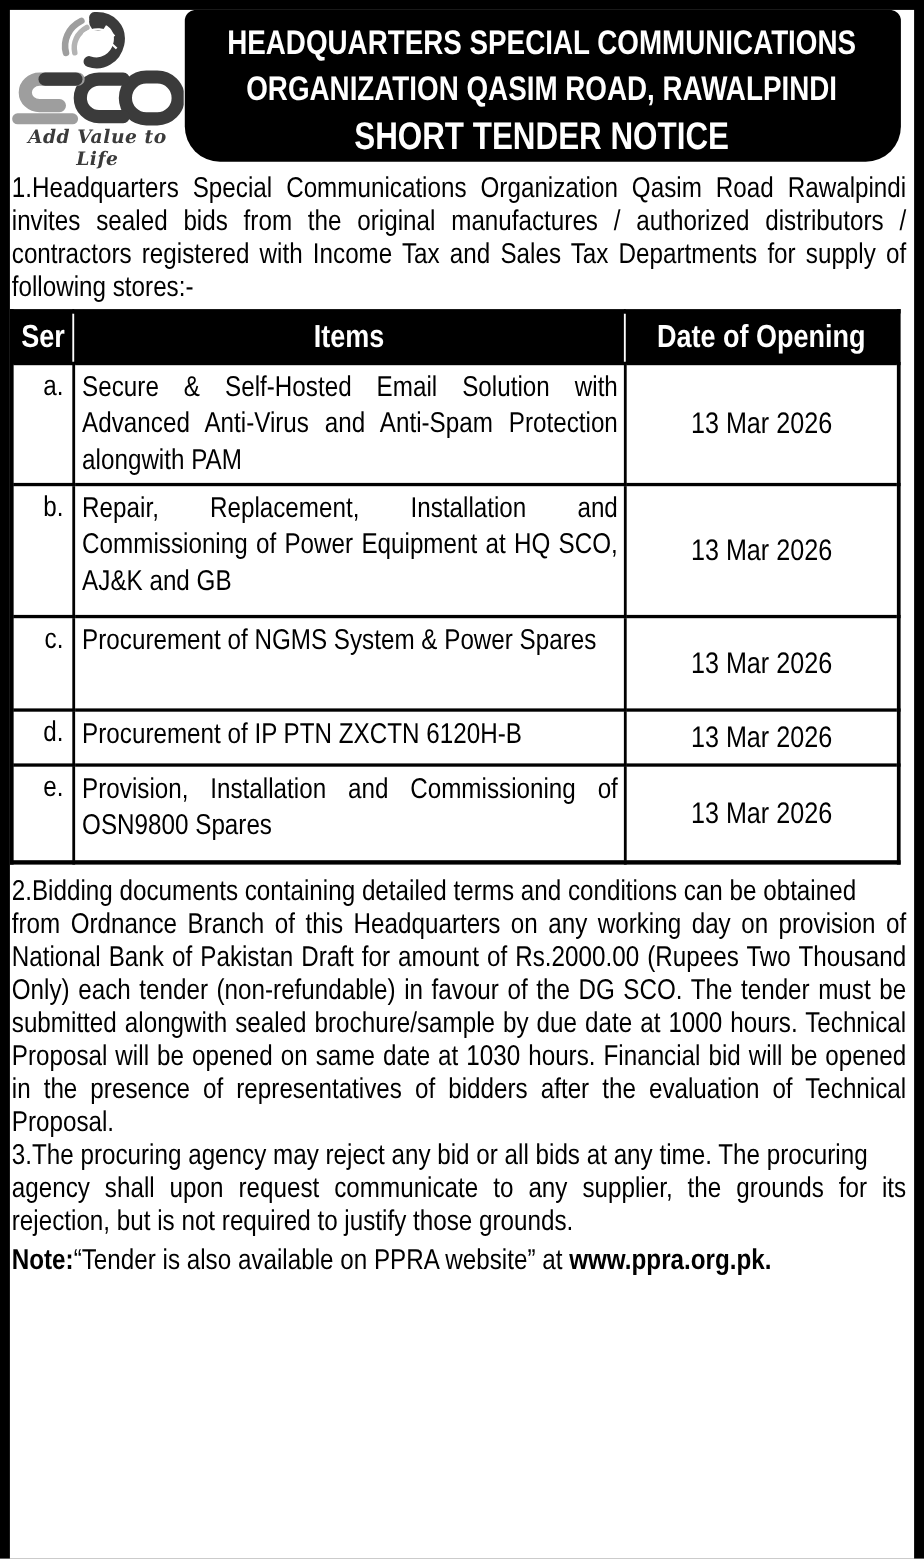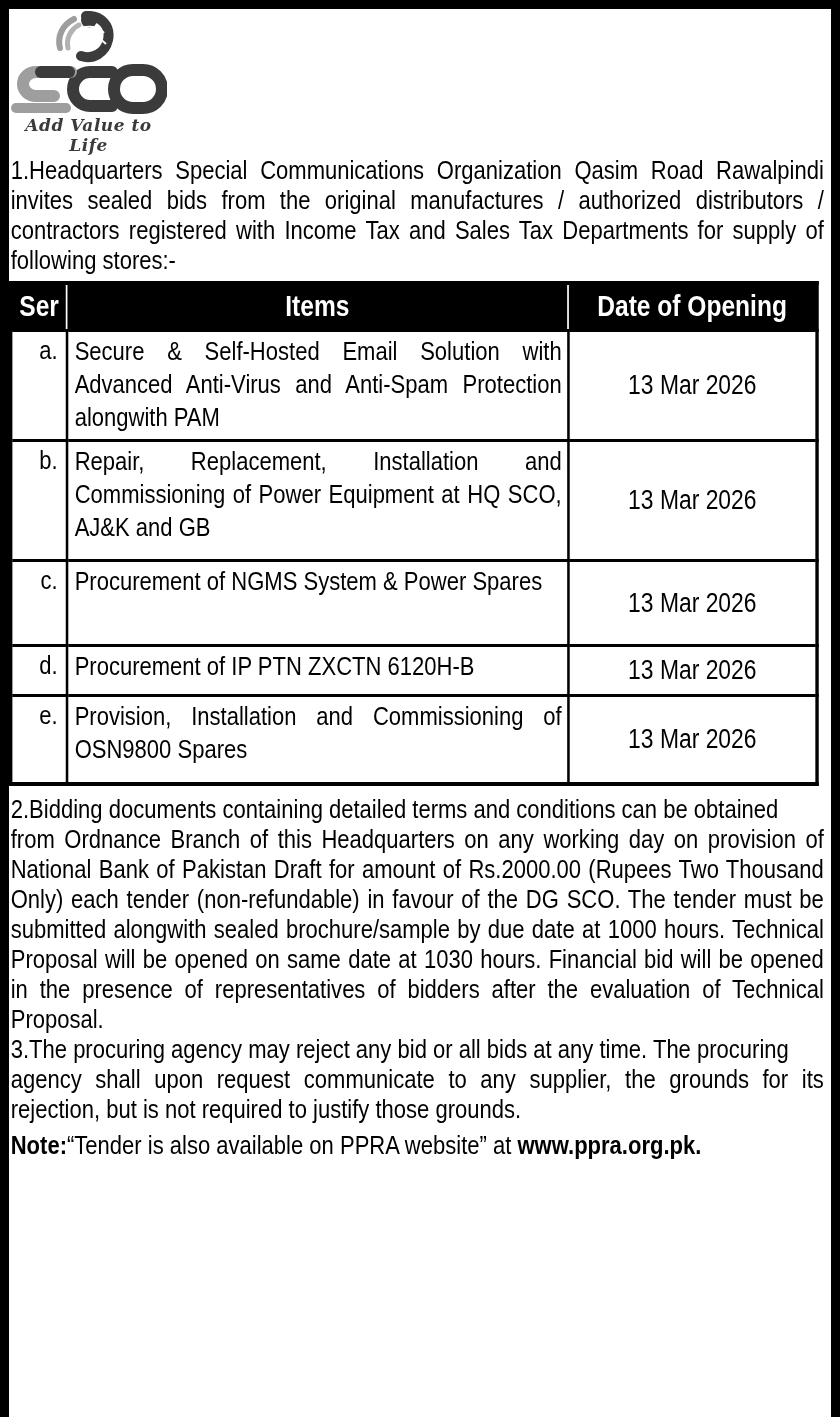--- a/index.html
+++ b/index.html
@@ -96,20 +96,27 @@
         <rect x="103" y="9" width="48" height="38" rx="19" fill="none" stroke="#3b3b3b" stroke-width="12"></rect>
 
         <path d="M101 11 H79 a17 17 0 0 0 0 34 h22" fill="none" stroke="#3b3b3b" stroke-width="12" stroke-linecap="round"></path>
 
         <path d="M60 11 H25 a13 12 0 0 0 0 24 h18" fill="none" stroke="#9e9e9e" stroke-width="12" stroke-linecap="round"></path>
         <path d="M5 47 h50" fill="none" stroke="#9e9e9e" stroke-width="10" stroke-linecap="round"></path>
         <path d="M58 11 H30" fill="none" stroke="#3b3b3b" stroke-width="12" stroke-linecap="round"></path>
       </svg>
       <div class="tagline">Add Value to Life</div>
     </div>
+    <div class="header-box">
+      <div class="header-squeeze">
+        <div class="hl hl1">HEADQUARTERS SPECIAL COMMUNICATIONS</div>
+        <div class="hl hl2">ORGANIZATION QASIM ROAD, RAWALPINDI</div>
+        <div class="hl hl3">SHORT TENDER NOTICE</div>
+      </div>
+    </div>
   </div>
 
   <div class="content">
     <div class="squeeze">
       <p class="para intro">1.Headquarters Special Communications Organization Qasim Road Rawalpindi invites sealed bids from the original manufactures / authorized distributors / contractors registered with Income Tax and Sales Tax Departments  for supply of following stores:-</p>
 
       <table class="tender">
         <colgroup>
             <col class="c-ser">
             <col class="c-item">

